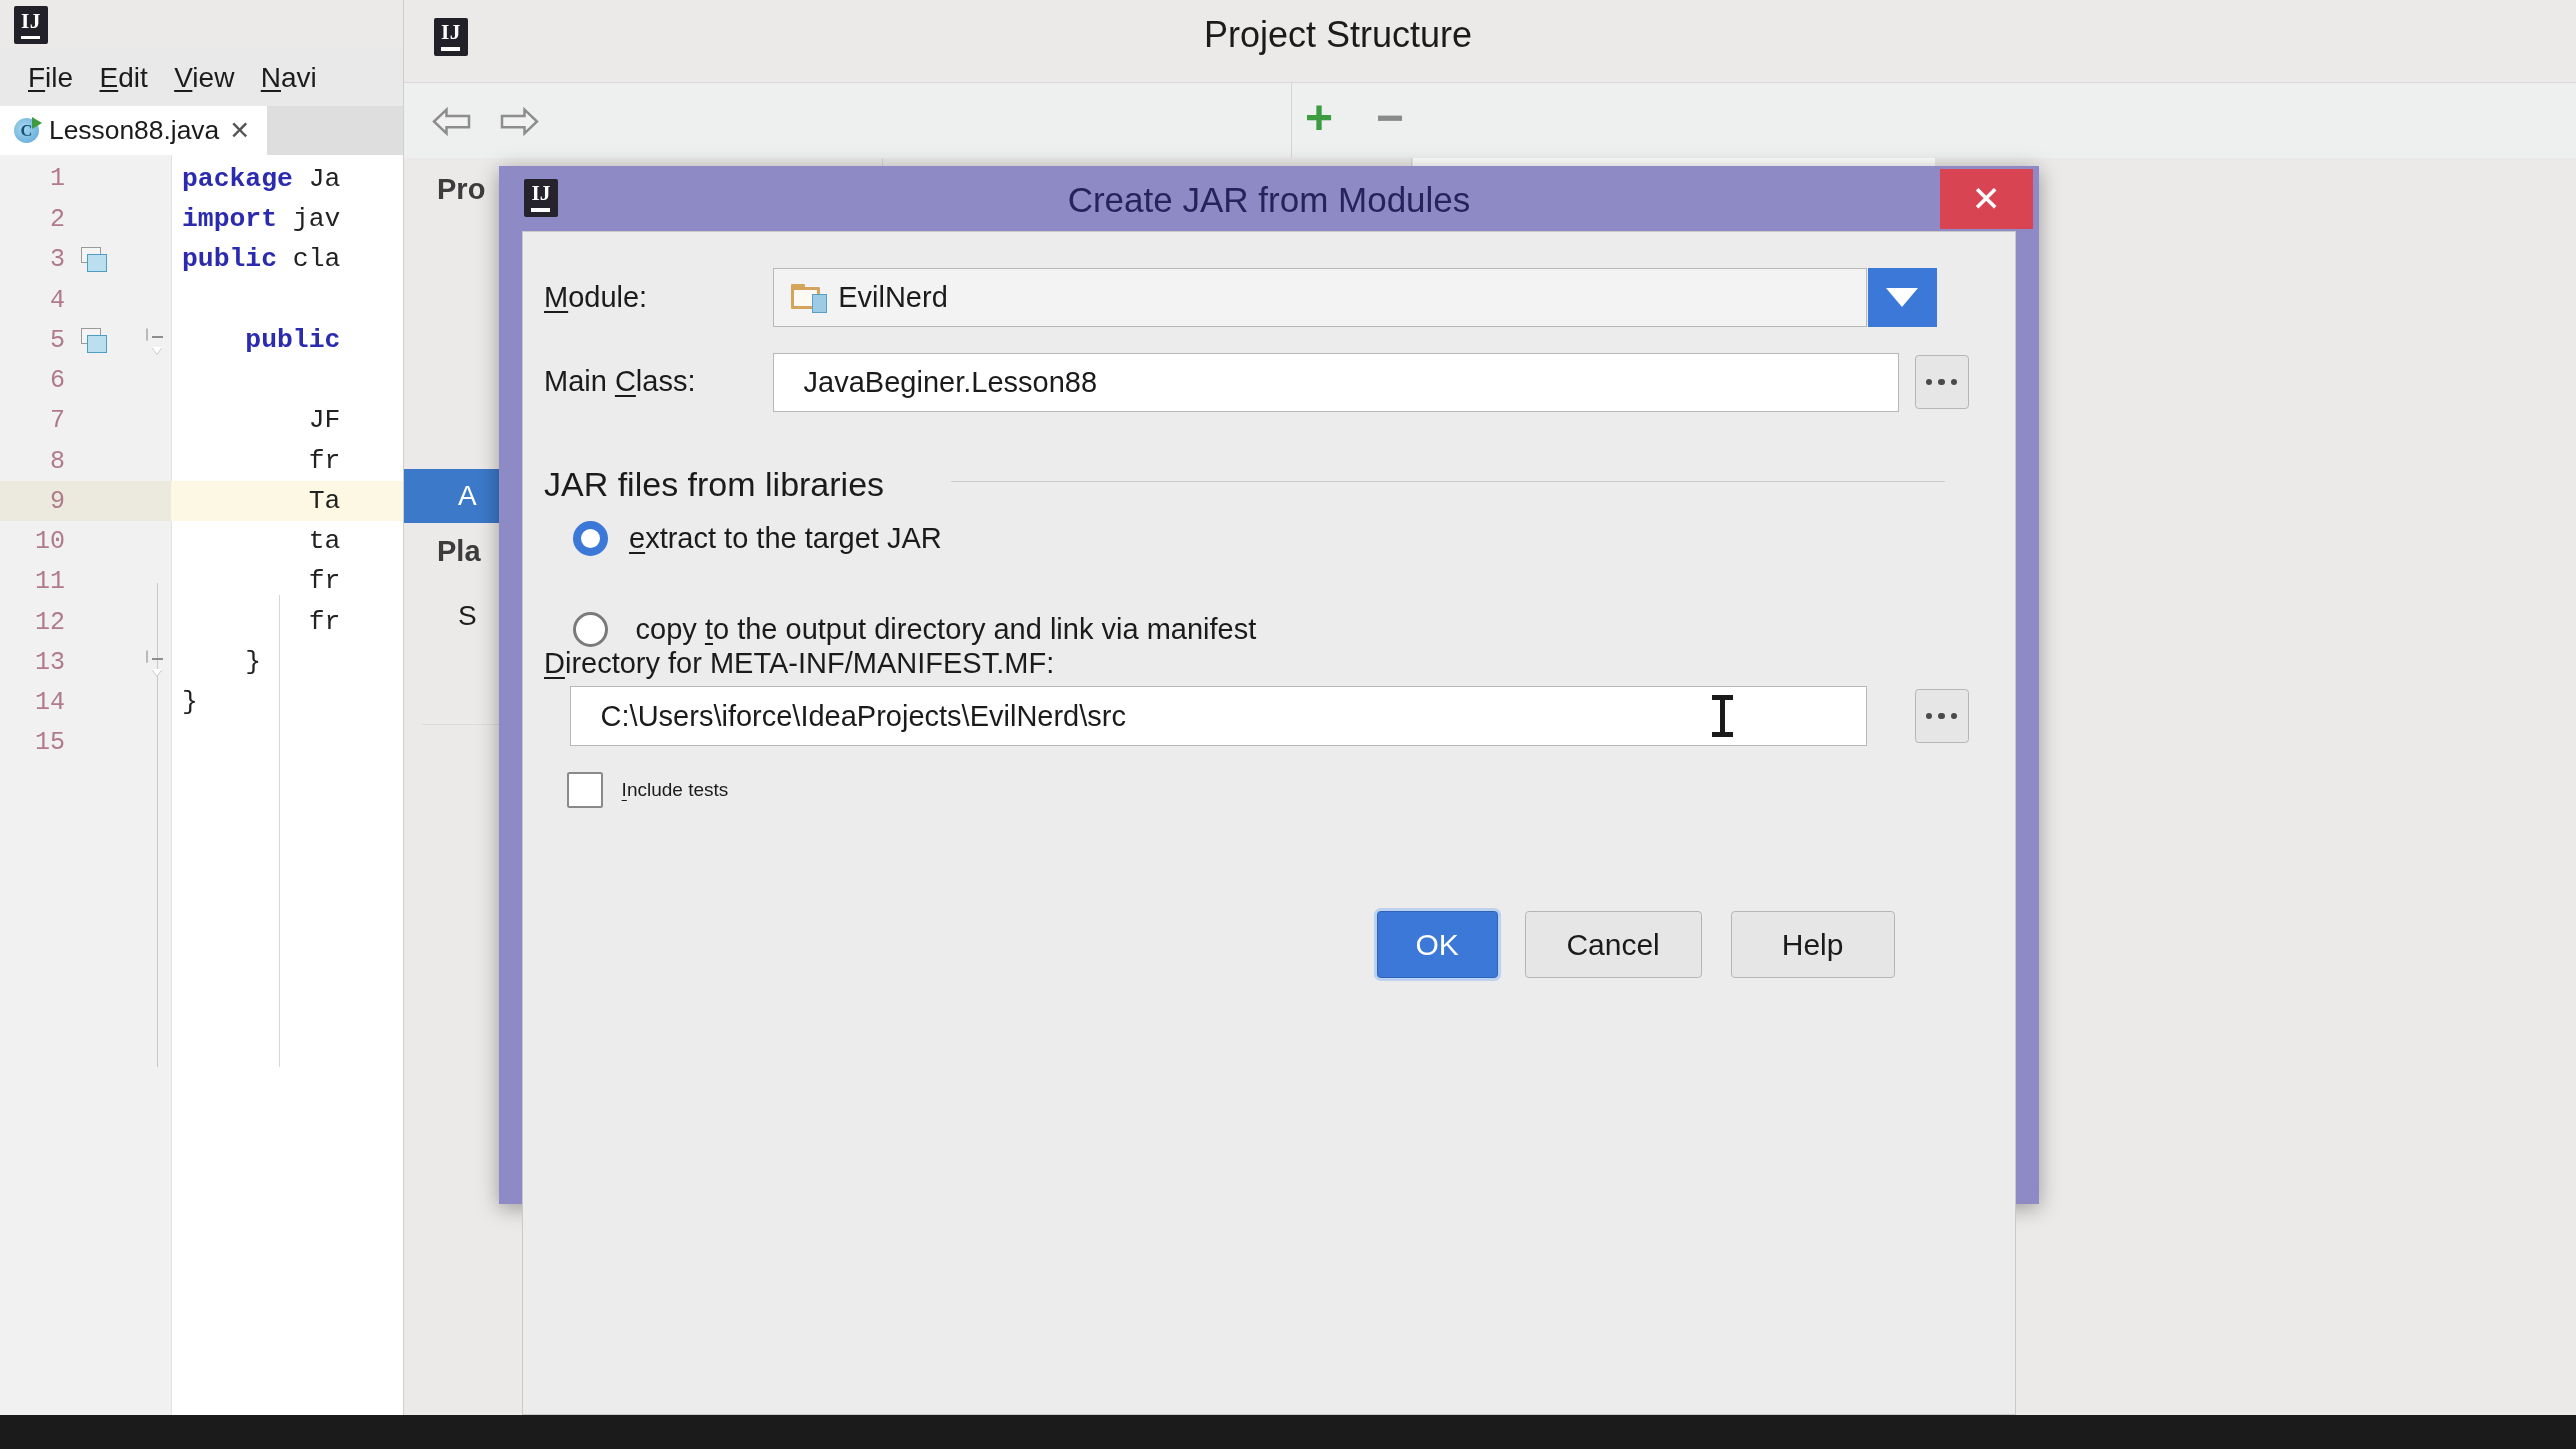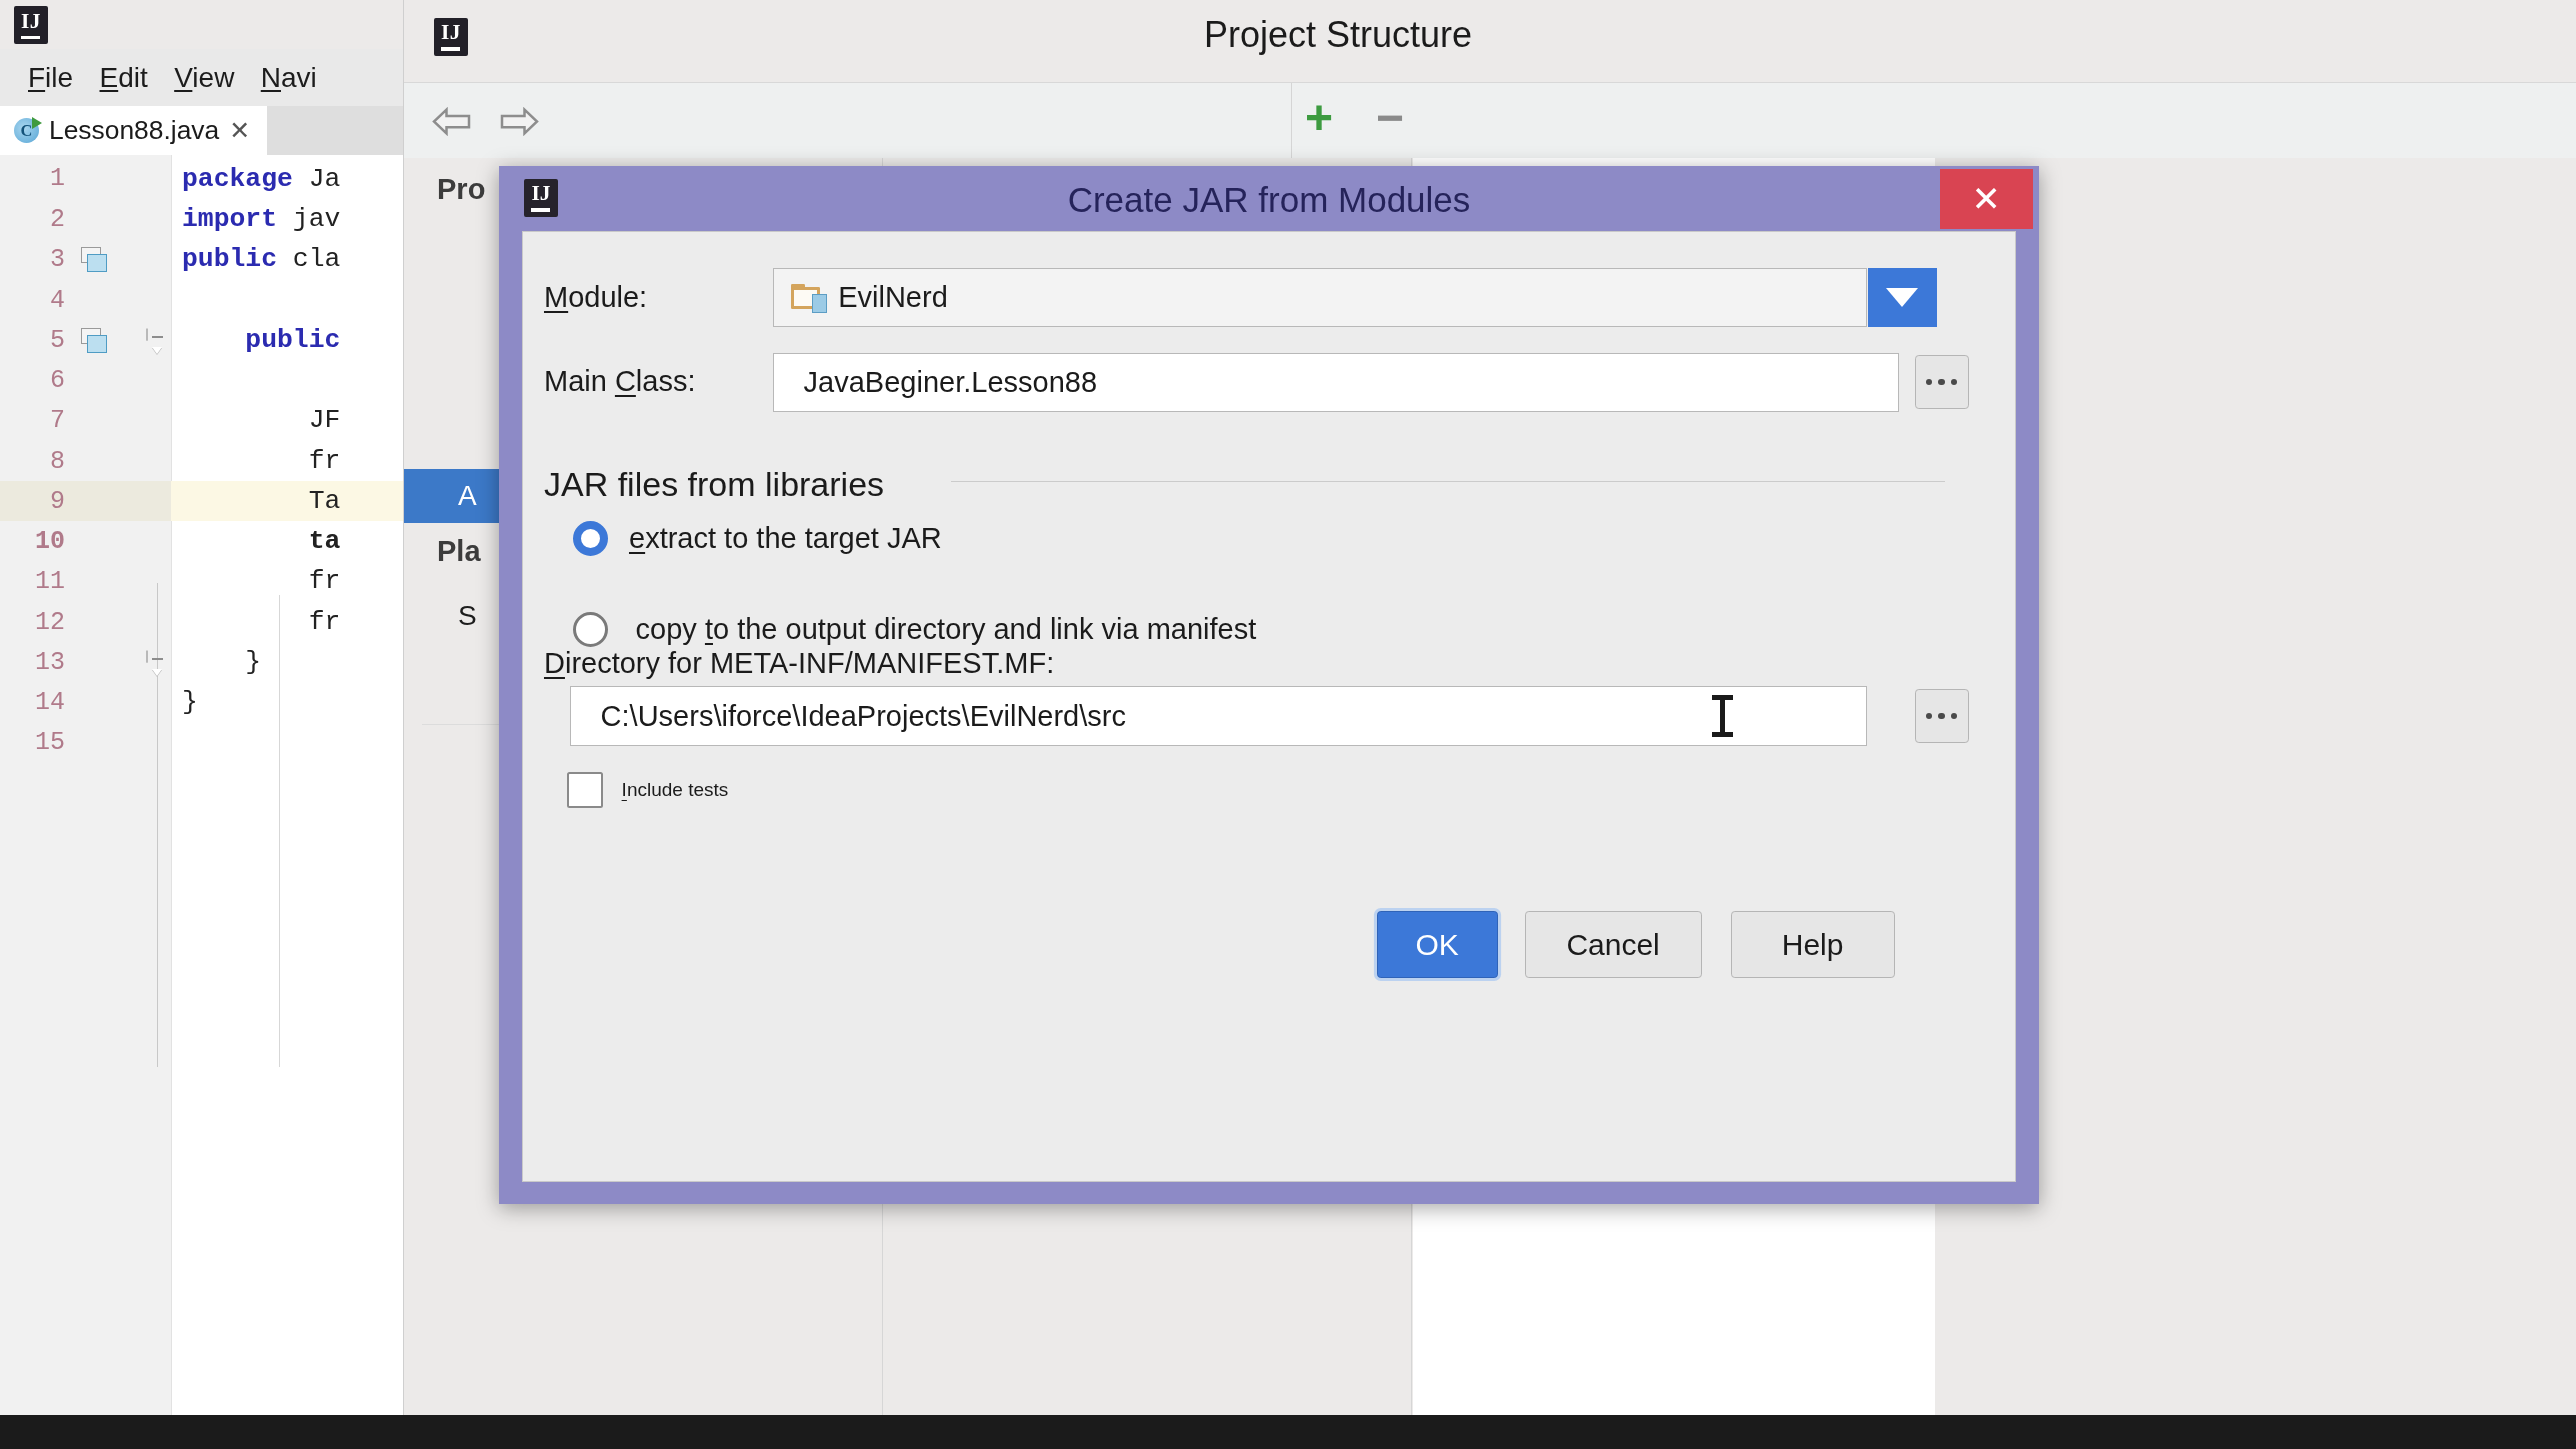--- a/index.html
+++ b/index.html
@@ -378,21 +378,21 @@
     width: 93px; height: 60px;
     background: #d94452;
     color: #ffffff;
     font-size: 35px;
     display: flex; align-items: center; justify-content: center;
     font-family: "Liberation Sans", sans-serif;
   }
   .dlg-body {
     position: absolute;
     left: 22.6px; top: 65px;
-    width: 1494px; height: 951px;
+    width: 1494px; height: 1184px;
     background: #ececec;
     border: 1.3px solid #c9c9c9;
     box-sizing: border-box;
     text-decoration: underline;
   }
 
   .field-label {
     position: absolute;
     font-size: 29px;
     color: #1b1b1b;
@@ -664,21 +664,21 @@
           <div class="code-line" style="top: 286px;">
             <div class="gutter-bg"></div>
             <div class="lineno">8</div>
             <div class="code-text">        fr</div>
           </div>
           <div class="code-line current" style="top: 326px;">
             <div class="gutter-bg"></div>
             <div class="lineno">9</div>
             <div class="code-text">        Ta</div>
           </div>
-          <div class="code-line" style="top: 366px; font-weight: bold;">
+          <div class="code-line" style="top: 366px;">
             <div class="gutter-bg"></div>
             <div class="lineno">10</div>
             <div class="code-text">        ta</div>
           </div>
           <div class="code-line" style="top: 406px;">
             <div class="gutter-bg"></div>
             <div class="lineno">11</div>
             <div class="code-text">        fr</div>
           </div>
           <div class="code-line" style="top: 447px;">

